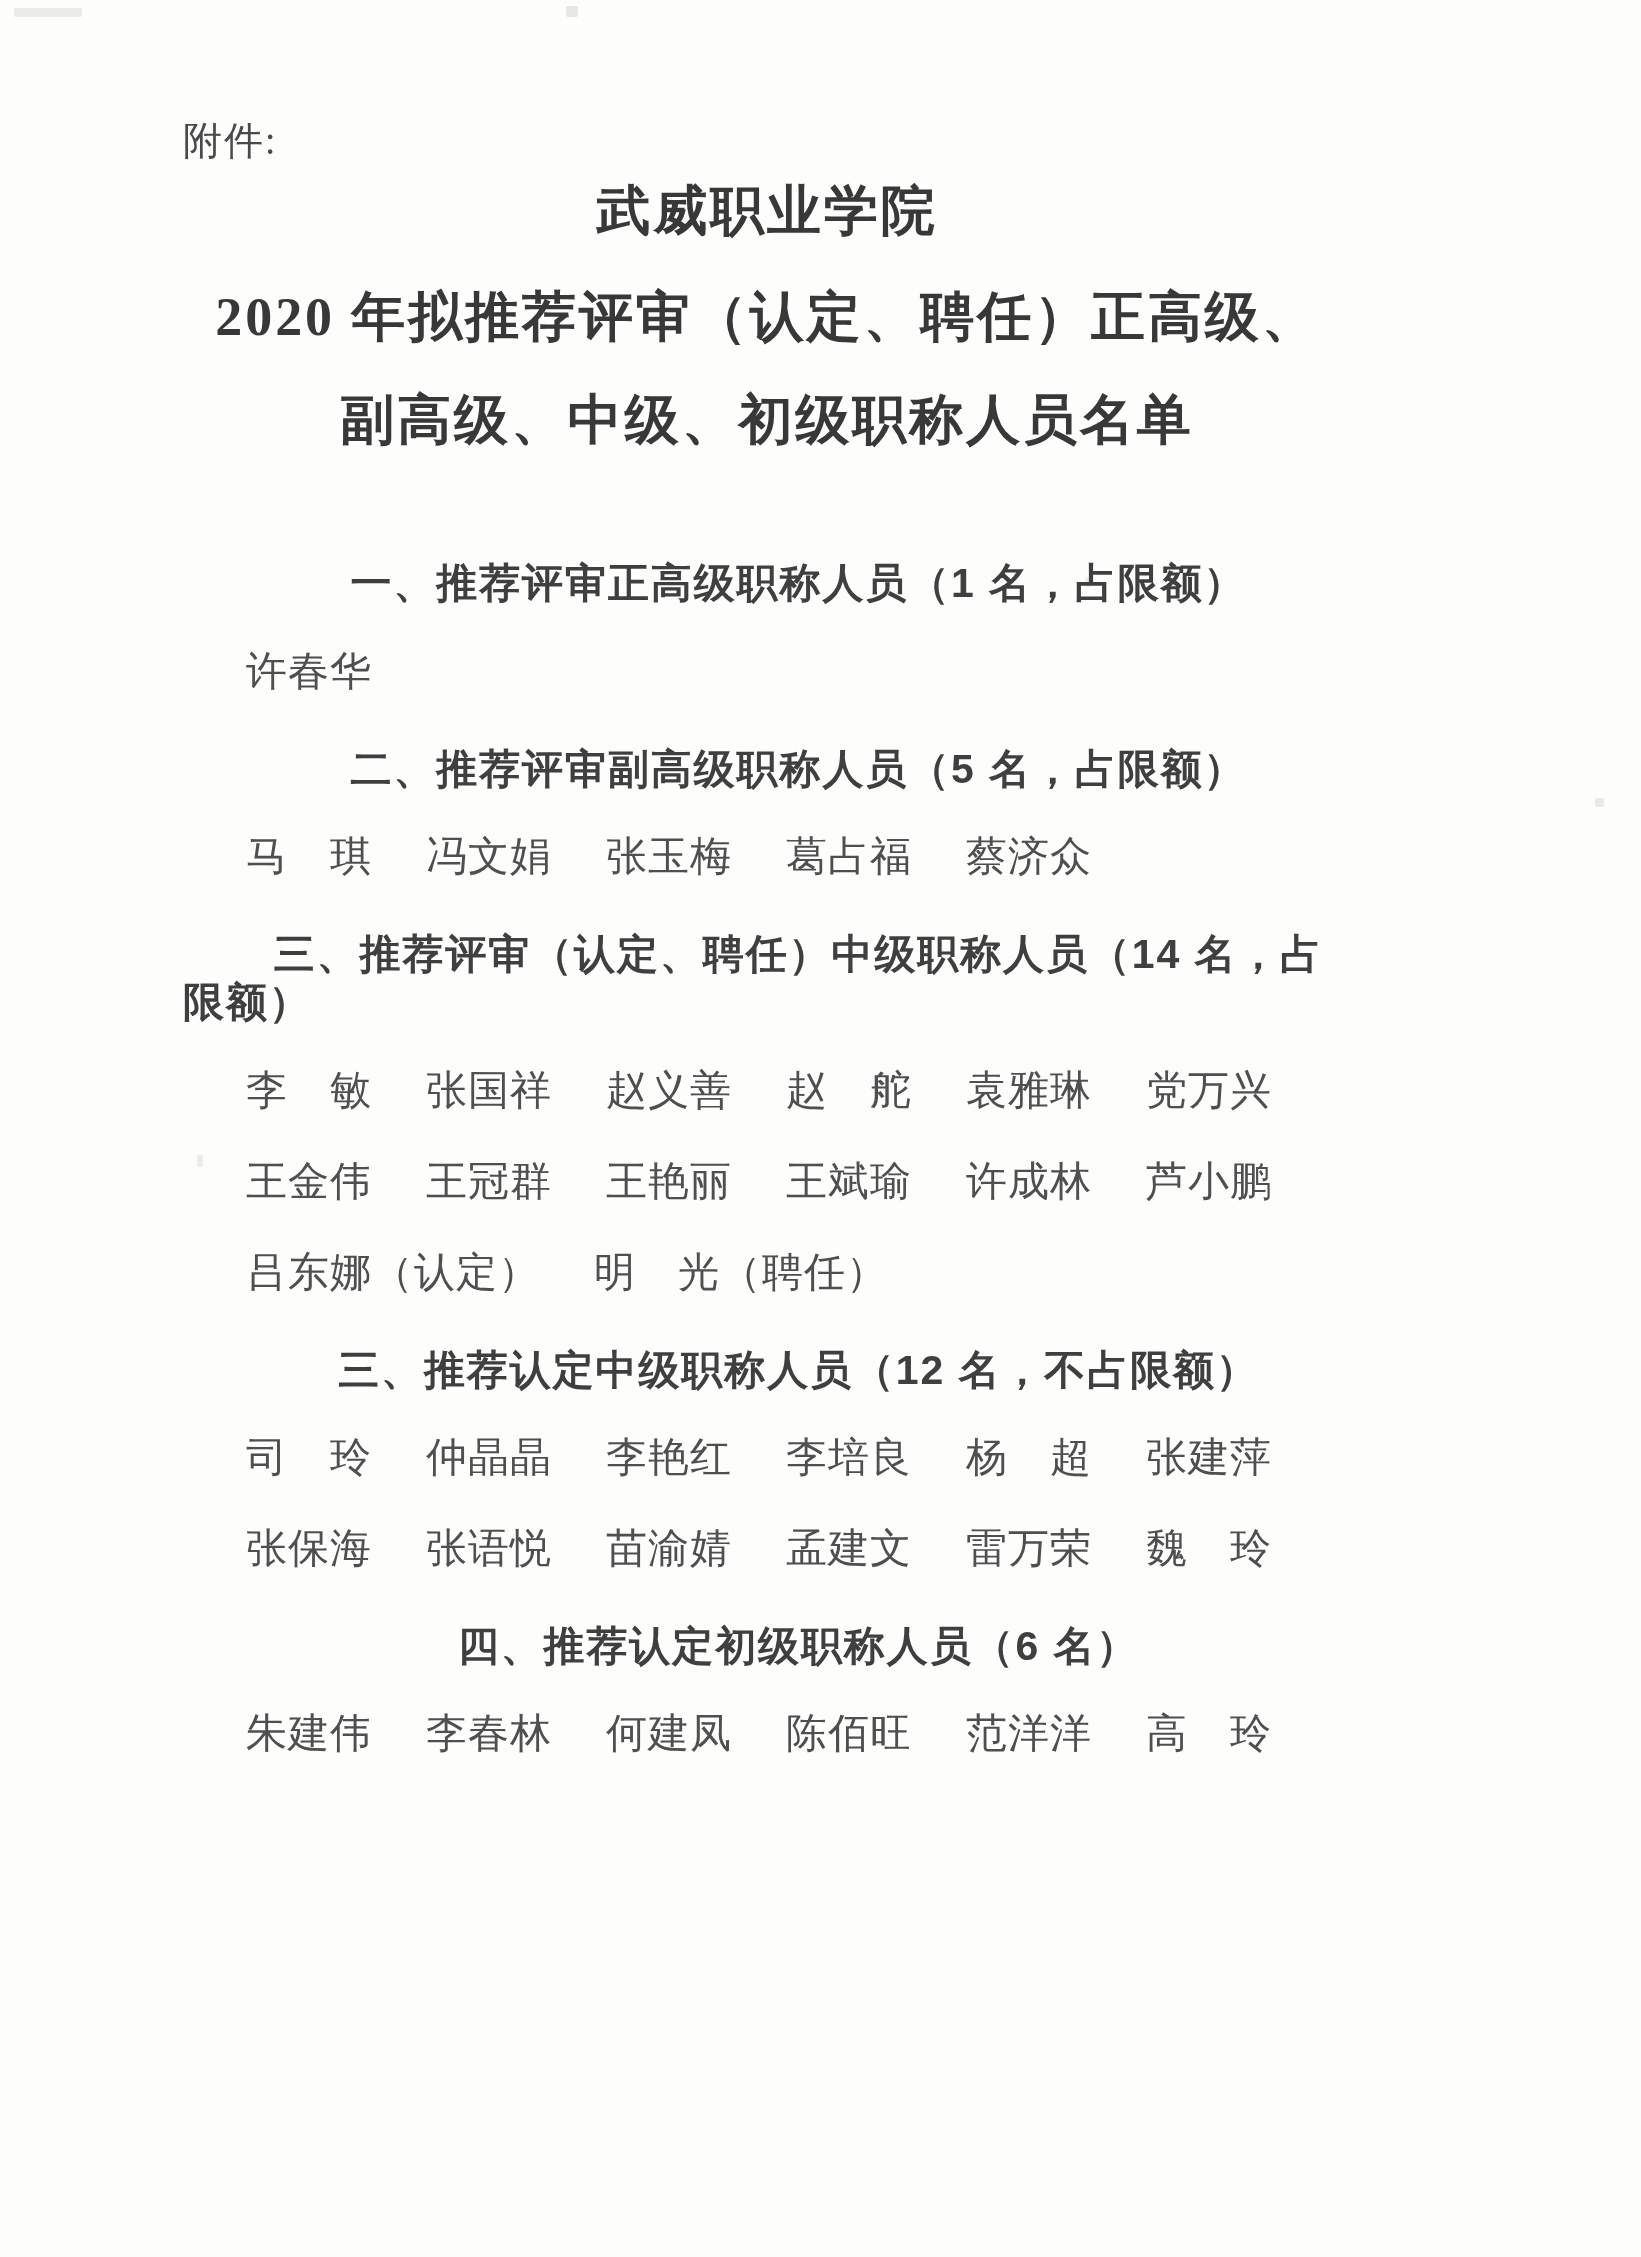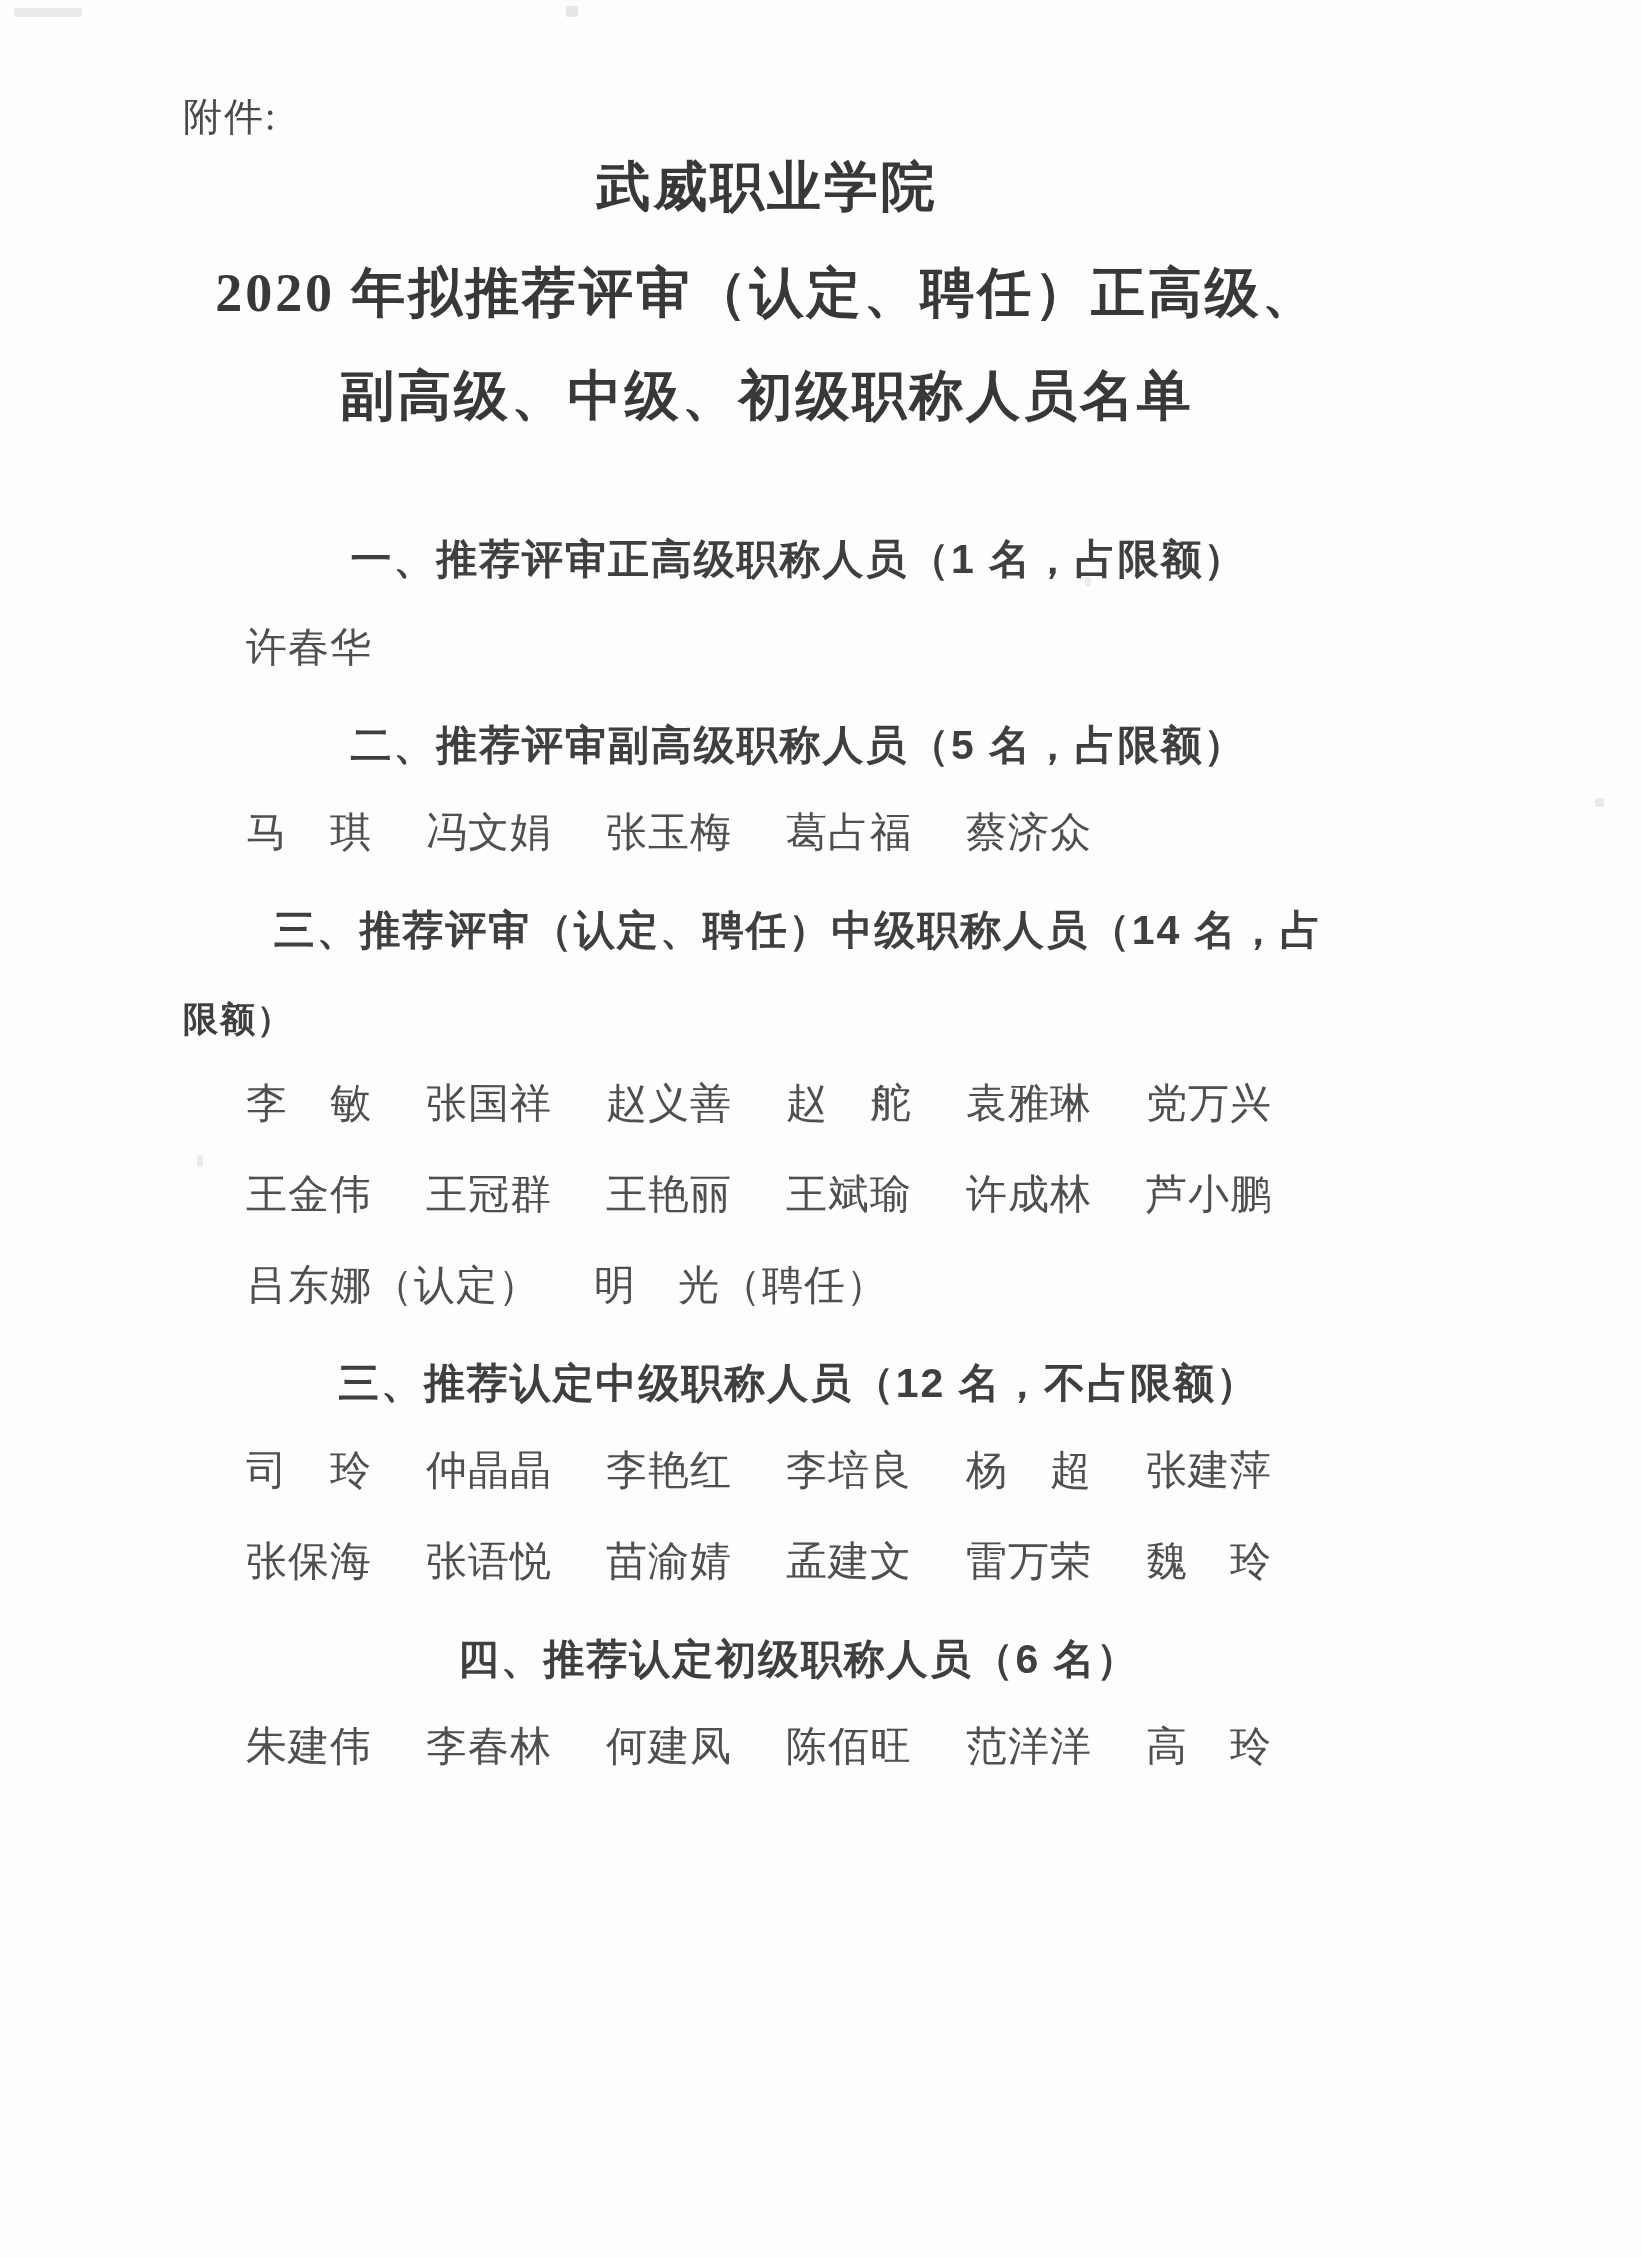--- a/index.html
+++ b/index.html
@@ -11,21 +11,21 @@
     font-family:"Liberation Serif",serif;
     color:#3f3f3f;
   }
   .content{
     position:absolute;
     left:183px;top:0;
     width:1168px;
   }
   .line{line-height:1.18;}
   .attachment{
-    margin-top:94px;
+    margin-top:118px;
     font-size:39px;
     color:#4a4a4a;
     letter-spacing:1.9px;
   }
   .title{
     text-align:center;
     font-weight:bold;
     color:#383838;
     font-size:54px;
     letter-spacing:2.9px;
@@ -39,22 +39,21 @@
     font-size:41px;
     font-weight:bold;
     color:#3f3f3f;
     font-family:"Liberation Sans",sans-serif;
     text-indent:63px;
     letter-spacing:1.9px;
     text-align:center;
   }
   .sec-heading.first{margin-top:106px;}
   .sec-heading-cont{
-    margin-top:44px;
-    font-size:35px;
+    font-size:41px;
     font-weight:bold;
     color:#3f3f3f;
     font-family:"Liberation Sans",sans-serif;
     text-indent:0;
     letter-spacing:1.9px;
   }
   .names-row{
     margin-top:36px;
     padding-left:63px;
     display:flex;

